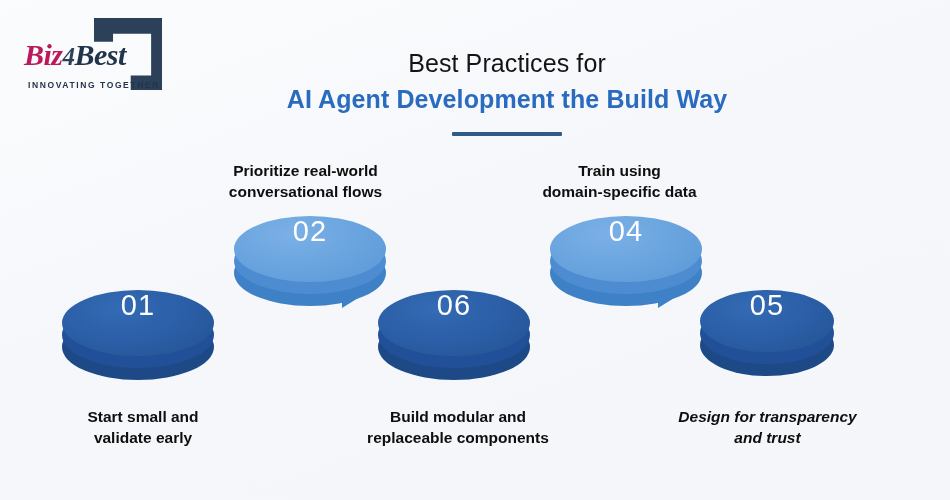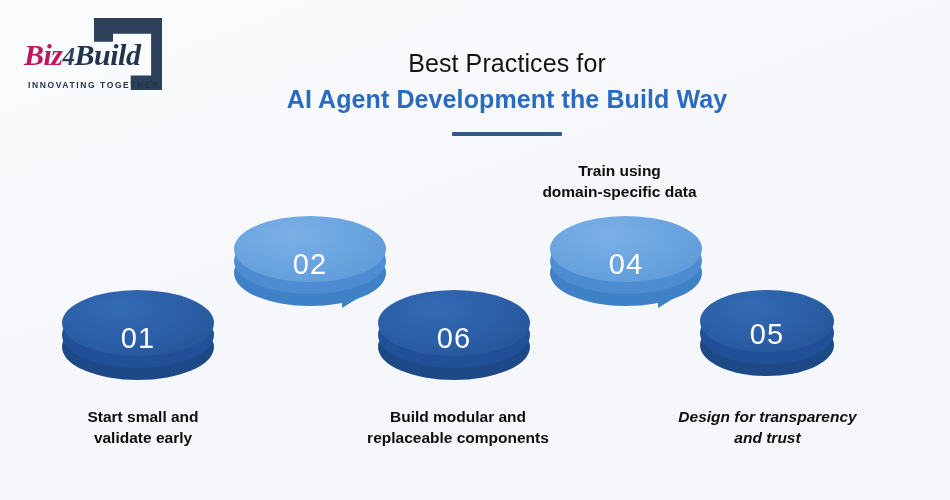--- a/index.html
+++ b/index.html
@@ -102,21 +102,21 @@
     top: 0;
   }
   .disc-side {
     position: absolute;
     border-radius: 50%;
   }
   .disc-top {
     position: absolute;
     border-radius: 50%;
     display: flex;
-    align-items: flex-end;
+    align-items: flex-start;
     justify-content: center;
   }
   .disc-num {
     color: #ffffff;
     font-weight: 400;
     letter-spacing: 1px;
     font-size: 29px;
     font-family: "Liberation Sans", sans-serif;
     transform: translateY(-1px);
   }
@@ -142,21 +142,21 @@
   #cap-03 { left: 338px; top: 406px; width: 240px; }
   #cap-04 { left: 512px; top: 160px; width: 215px; }
   #cap-05 { left: 650px; top: 406px; width: 235px; font-style: italic; }
 </style>
 </head>
 <body>
 
 <div class="logo">
   <div class="logo-bracket"></div>
   <div class="logo-word">
-    <span class="logo-biz">Biz</span><span class="logo-four">4</span><span class="logo-group">Build</span>
+    <span class="logo-biz">Biz</span><span class="logo-four">4</span><span class="logo-group">Best</span>
   </div>
   <div class="logo-tagline">INNOVATING TOGETHER</div>
 </div>
 
 <div class="header">
   <div class="title-line1">Best Practices for</div>
   <div class="title-line2">AI Agent Development the Build Way</div>
   <div class="title-rule"></div>
 </div>
 
@@ -219,20 +219,24 @@
     <div class="disc-side" style="left:6px; top:14px; width:134px; height:62px; background:#225098;"></div>
     <div class="disc-top" style="left:6px; top:2px; width:134px; height:62px; background:radial-gradient(ellipse at 38% 28%, #336bb4 0%, #2a5da5 55%, #24528f 100%);">
       <span class="disc-num">05</span>
     </div>
   </div>
 
   <div class="caption" id="cap-01">
     <div>Start small and</div>
     <div>validate early</div>
   </div>
+  <div class="caption" id="cap-02">
+    <div>Prioritize real-world</div>
+    <div>conversational flows</div>
+  </div>
   <div class="caption" id="cap-03">
     <div>Build modular and</div>
     <div>replaceable components</div>
   </div>
   <div class="caption" id="cap-04">
     <div>Train using</div>
     <div>domain-specific data</div>
   </div>
   <div class="caption" id="cap-05">
     <div>Design for transparency</div>

